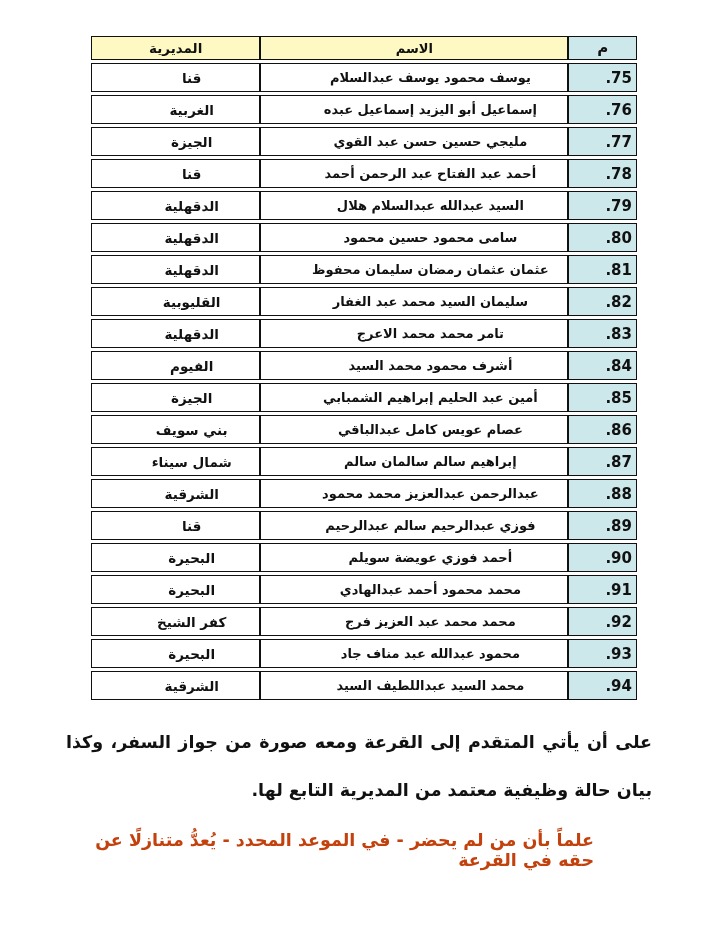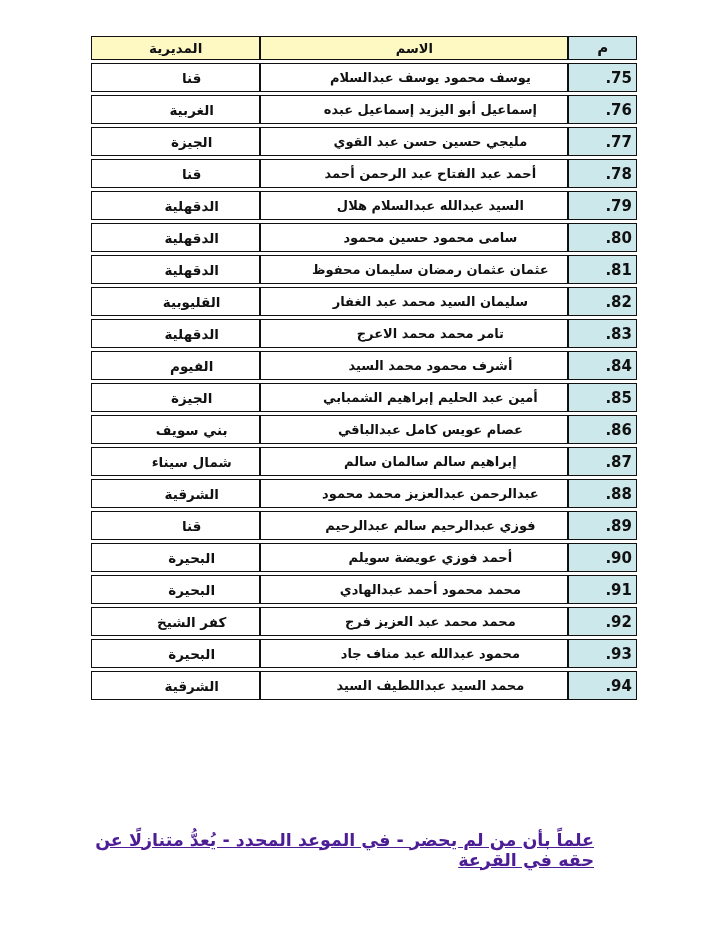--- a/index.html
+++ b/index.html
@@ -184,16 +184,17 @@
           <td class="col-dir">البحيرة</td>
         </tr>
         <tr>
           <td class="col-num"><span class="num">.94</span></td>
           <td class="col-name">محمد السيد عبداللطيف السيد</td>
           <td class="col-dir">الشرقية</td>
         </tr>
       </tbody>
   </table>
 
-
-  <p class="red-note" style="color: #4c1d95; text-decoration: underline;">علماً بأن من لم يحضر - في الموعد المحدد - يُعدُّ متنازلًا عن حقه في القرعة</p>
+  <p class="footer-note">على أن يأتي المتقدم إلى القرعة ومعه صورة من جواز السفر، وكذا بيان حالة وظيفية معتمد من المديرية التابع لها.</p>
+
+  <p class="red-note" style="color: #c2410c;">علماً بأن من لم يحضر - في الموعد المحدد - يُعدُّ متنازلًا عن حقه في القرعة</p>
 
 </div>
 
 </body></html>

